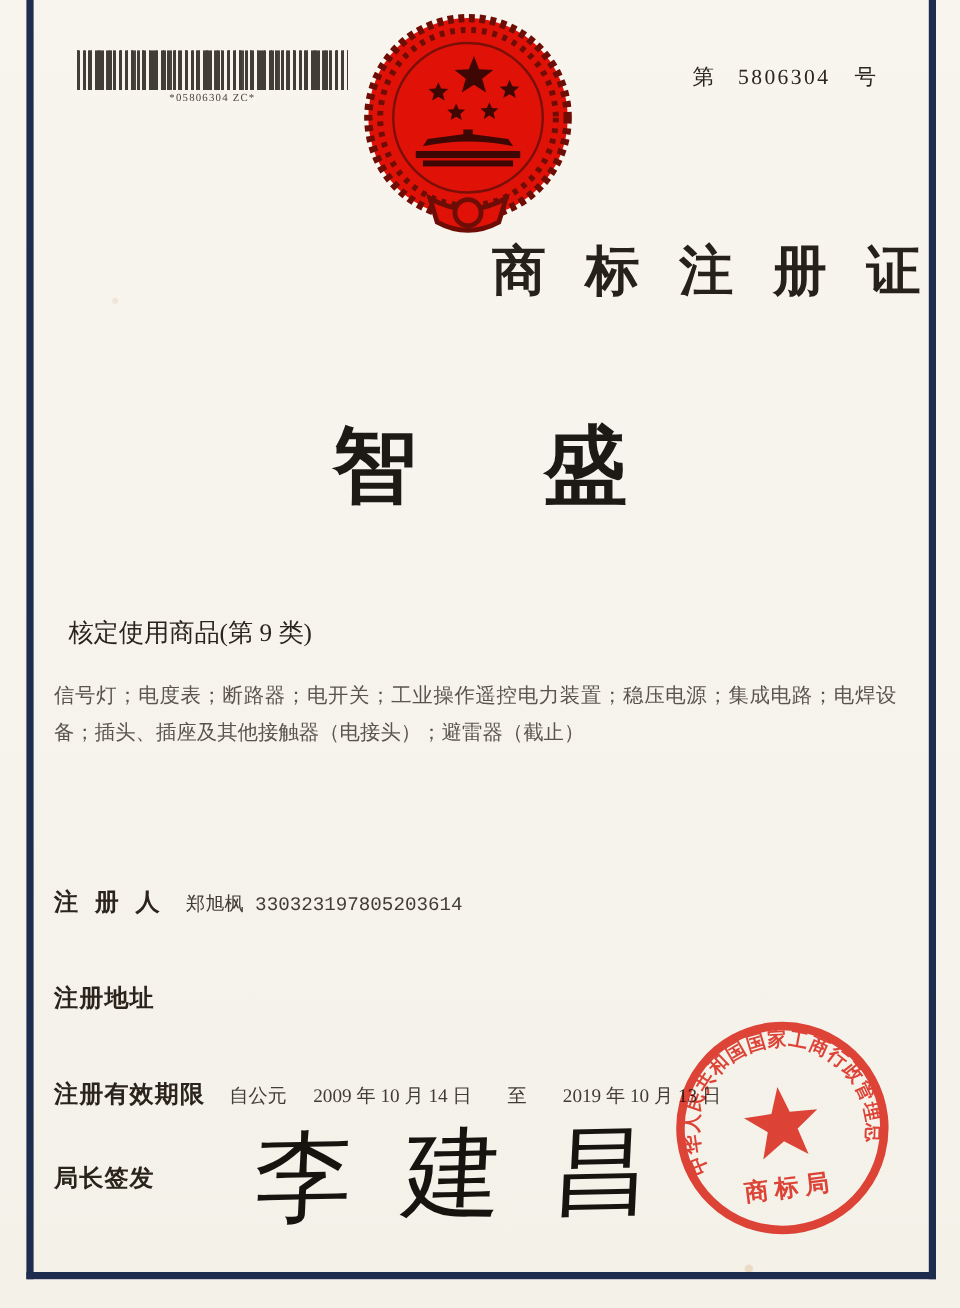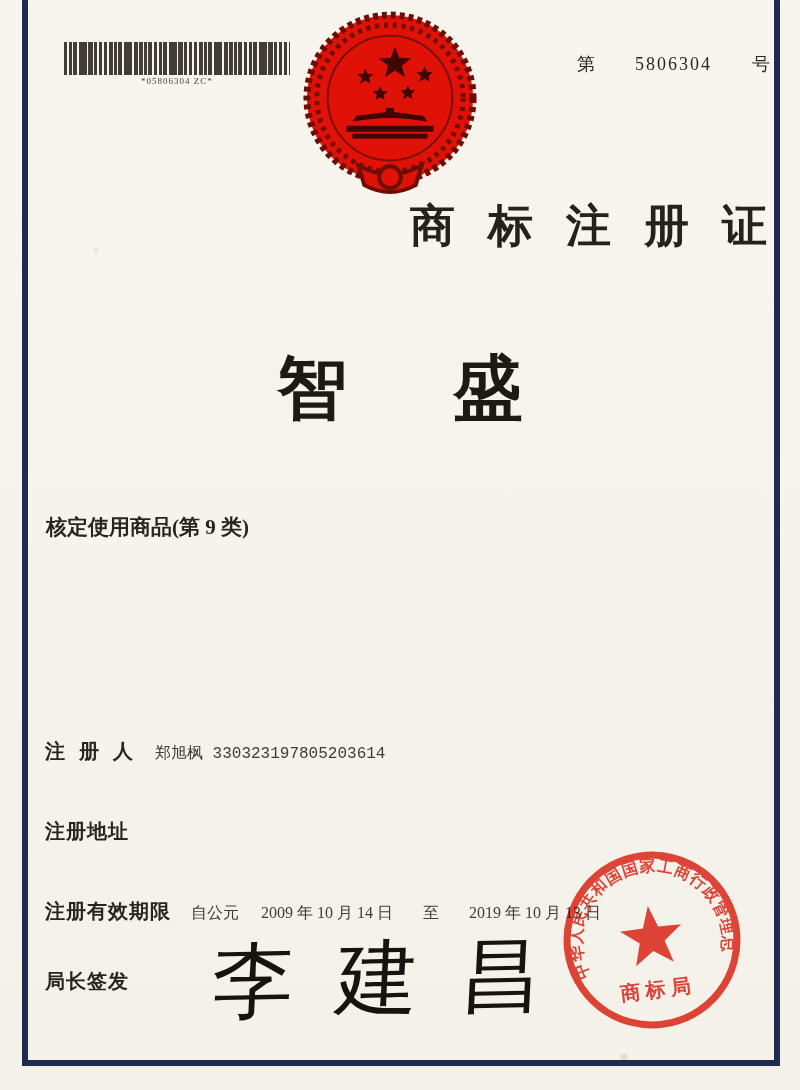--- a/index.html
+++ b/index.html
@@ -26,33 +26,33 @@
     opacity:.88;
   }
   .barcode-label{
     position:absolute;left:64px;top:76px;width:226px;text-align:center;
     font-family:Liberation Serif, serif;font-size:9px;letter-spacing:1px;color:#4a443c;
   }
   
   .emblem{position:absolute;left:301px;top:10px;width:178px;height:196px;}
   
   .cert-no{position:absolute;left:577px;top:52px;font-size:18px;color:#2c2620;white-space:nowrap;}
-  .cert-no .num{margin:0 40px;letter-spacing:2px;}
+  .cert-no .num{margin:0 20px;letter-spacing:2px;}
   
   .title{
     position:absolute;top:196px;left:0;width:100%;margin:0;text-align:right;
     font-size:45px;font-weight:600;letter-spacing:33px;text-indent:33px;color:#26211a;
   }
   
   .trademark{
     position:absolute;top:342px;left:0;width:100%;display:flex;justify-content:center;gap:106px;
     font-family:"Liberation Sans", sans-serif;font-weight:bold;font-size:70px;color:#1d1a16;
   }
   
-  .goods-heading{position:absolute;left:46px;top:513px;font-size:21px;font-weight:bold;color:#2a241c;}
+  .goods-heading{position:absolute;left:57px;top:513px;font-size:21px;font-weight:normal;color:#2a241c;}
   .goods-text{
     position:absolute;left:45px;top:564px;width:702px;margin:0;
     font-size:17px;line-height:31px;color:#5a544c;text-align:justify;
   }
   
   .row{position:absolute;left:45px;display:flex;align-items:baseline;white-space:nowrap;}
   .row-registrant{top:738px;font-family:Liberation Mono, monospace;}
   .row-address{top:818px;}
   .row-validity{top:898px;}
   .row-issuer{top:968px;}
@@ -111,20 +111,21 @@
   </div>
 
   <h1 class="title">商标注册证</h1>
 
   <div class="trademark">
     <span>智</span>
     <span>盛</span>
   </div>
 
   <div class="goods-heading">核定使用商品(第 9 类)</div>
+  <p class="goods-text">信号灯；电度表；断路器；电开关；工业操作遥控电力装置；稳压电源；集成电路；电焊设备；插头、插座及其他接触器（电接头）；避雷器（截止）</p>
 
   <div class="row row-registrant">
     <span class="row-label wlabel">注 册 人</span>
     <span class="row-value">郑旭枫 330323197805203614</span>
   </div>
 
   <div class="row row-address">
     <span class="row-label wlabel">注册地址</span>
   </div>
 

